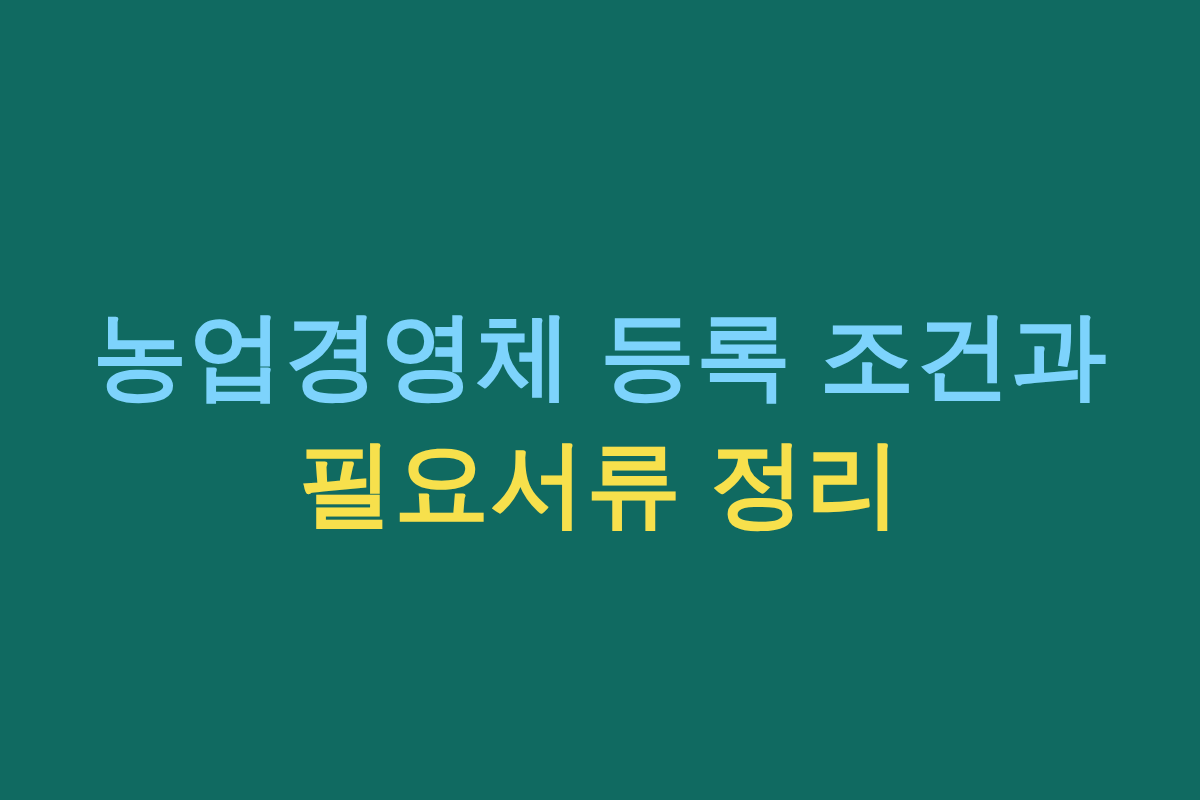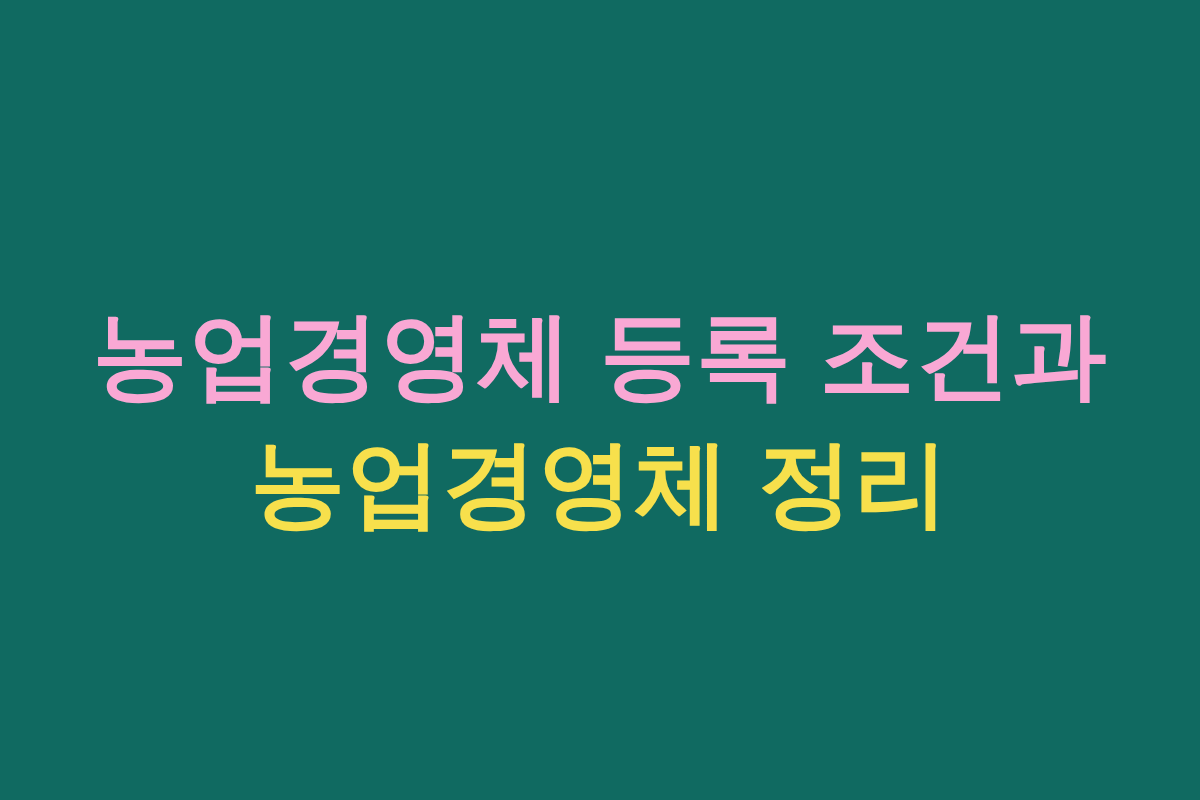--- a/index.html
+++ b/index.html
@@ -63,19 +63,19 @@
     font-size: 95px;
   }
 </style>
 </head>
 <body>
 
 <div class="banner" style="background: rgb(16, 106, 97);">
 
   <div class="title-block">
 
-    <span class="title-line title-line-1" style="color: #f9a8d4;">농업경영체 등록 조건과</span>
+    <span class="title-line title-line-1" style="color: #7dd3fc;">농업경영체 등록 조건과</span>
 
-    <span class="title-line title-line-2" style="color: rgb(247, 224, 76);">농업경영체 정리</span>
+    <span class="title-line title-line-2" style="color: rgb(247, 224, 76);">필요서류 정리</span>
 
   </div>
 
 </div>
 
 </body></html>

